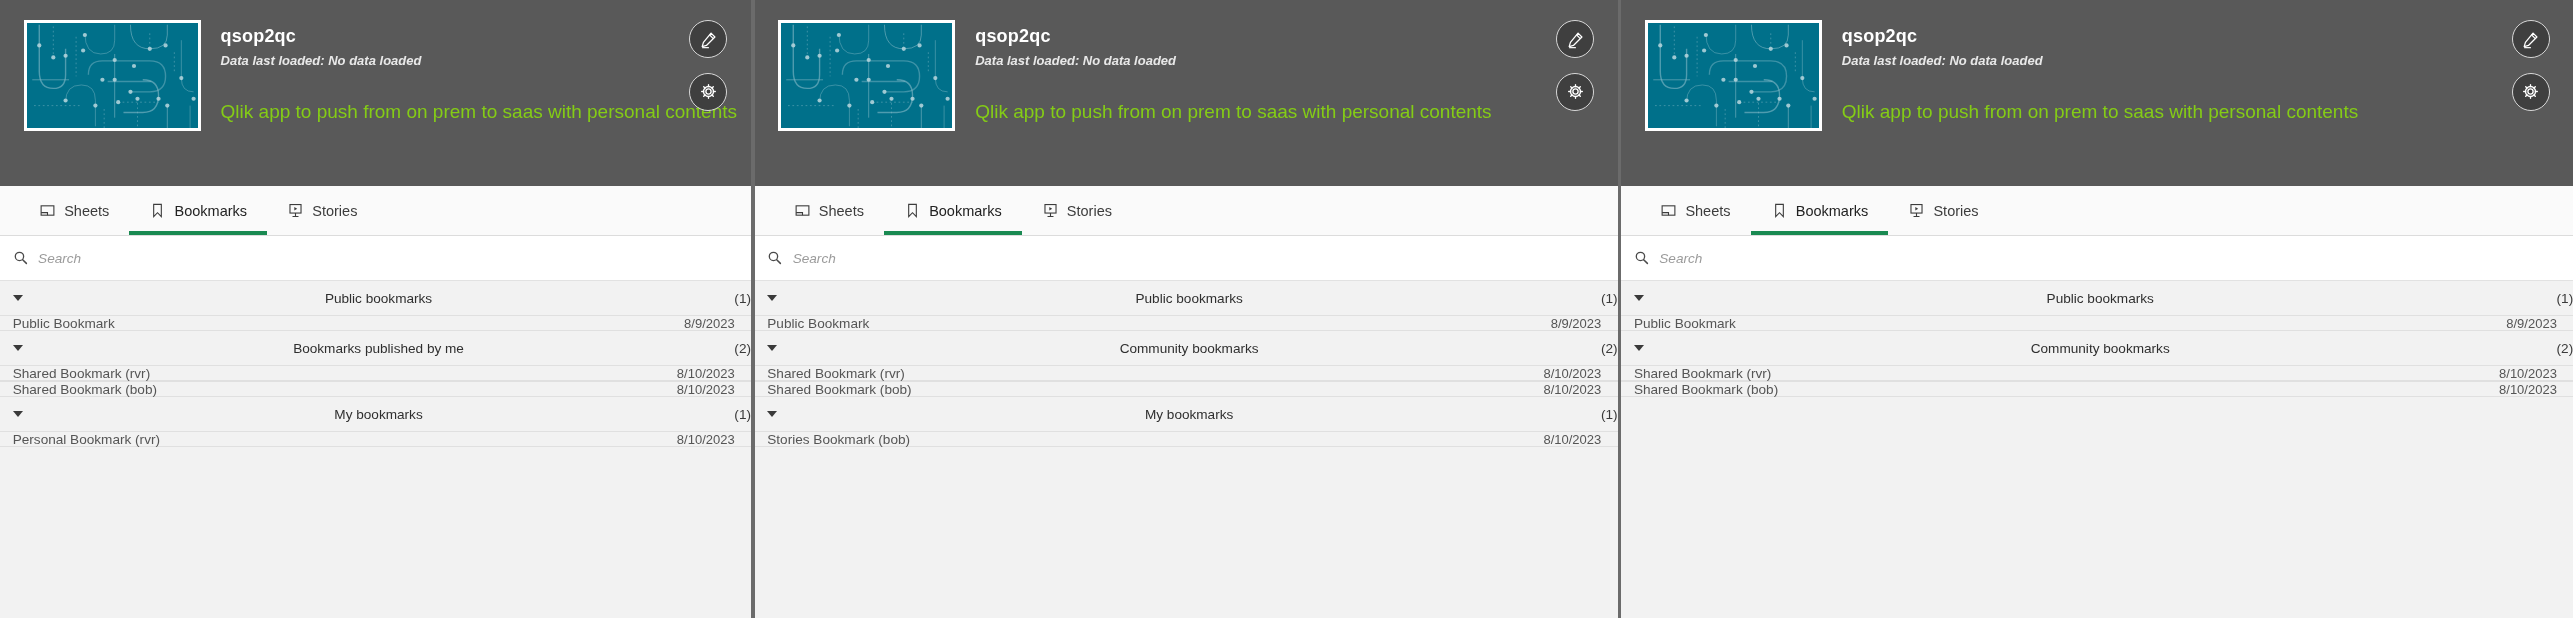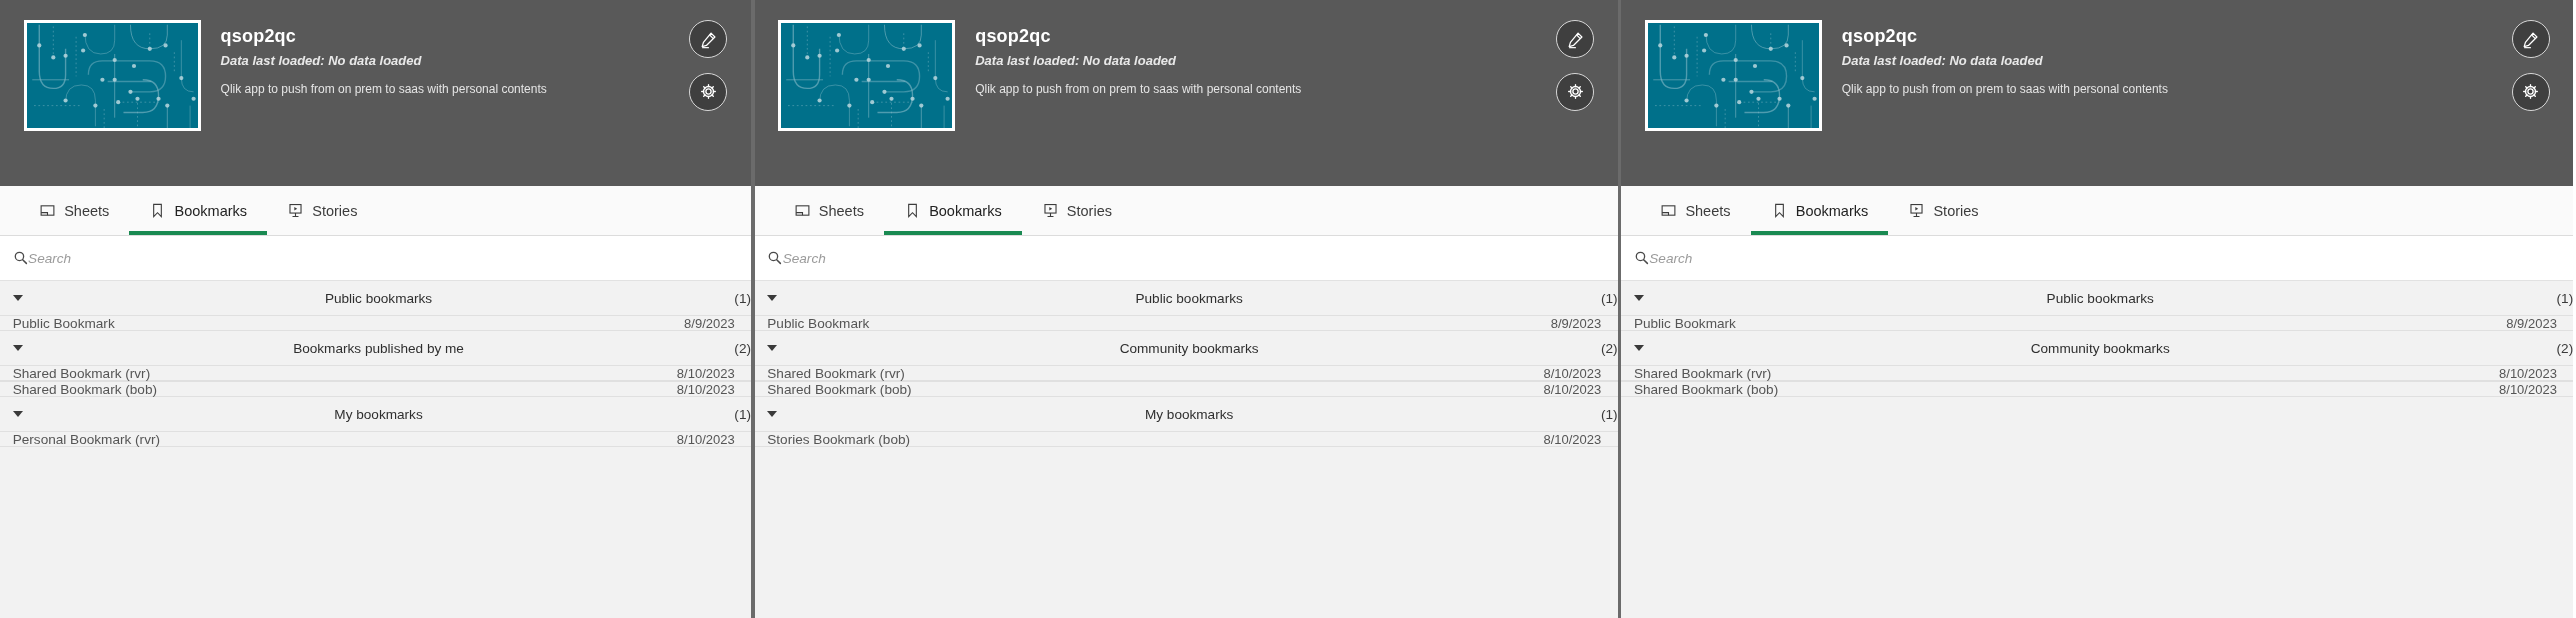--- a/index.html
+++ b/index.html
@@ -60,24 +60,24 @@
   }
   .app-subtitle {
     color: #e8e8e8;
     font-size: 13px;
     font-style: italic;
     font-weight: bold;
     line-height: 18px;
     margin-top: 4.5px;
   }
   .app-desc {
-    color: #e5e5e5;
-    font-size: 12px;
+    color: #84cc16;
+    font-size: 19px;
     line-height: 23.6px;
-    margin-top: 8px;
+    margin-top: 30px;
     white-space: nowrap;
   }
 
   .header-actions {
     position: absolute;
     right: 23.6px;
     top: 20px;
     display: flex;
     flex-direction: column;
     gap: 14.5px;
@@ -124,20 +124,21 @@
   .tab svg { display: block; }
 
   
   .search-row {
     flex: 0 0 45px;
     background: #ffffff;
     border-bottom: 0.9px solid #e2e2e2;
     display: flex;
     align-items: center;
     padding-left: 12.7px;
+    gap: 10px;
   }
   .search-input {
     border: none;
     outline: none;
     background: transparent;
     font-family: "Liberation Sans", sans-serif;
     font-size: 13.6px;
     font-style: italic;
     color: #3c3c3c;
     width: 80%;

